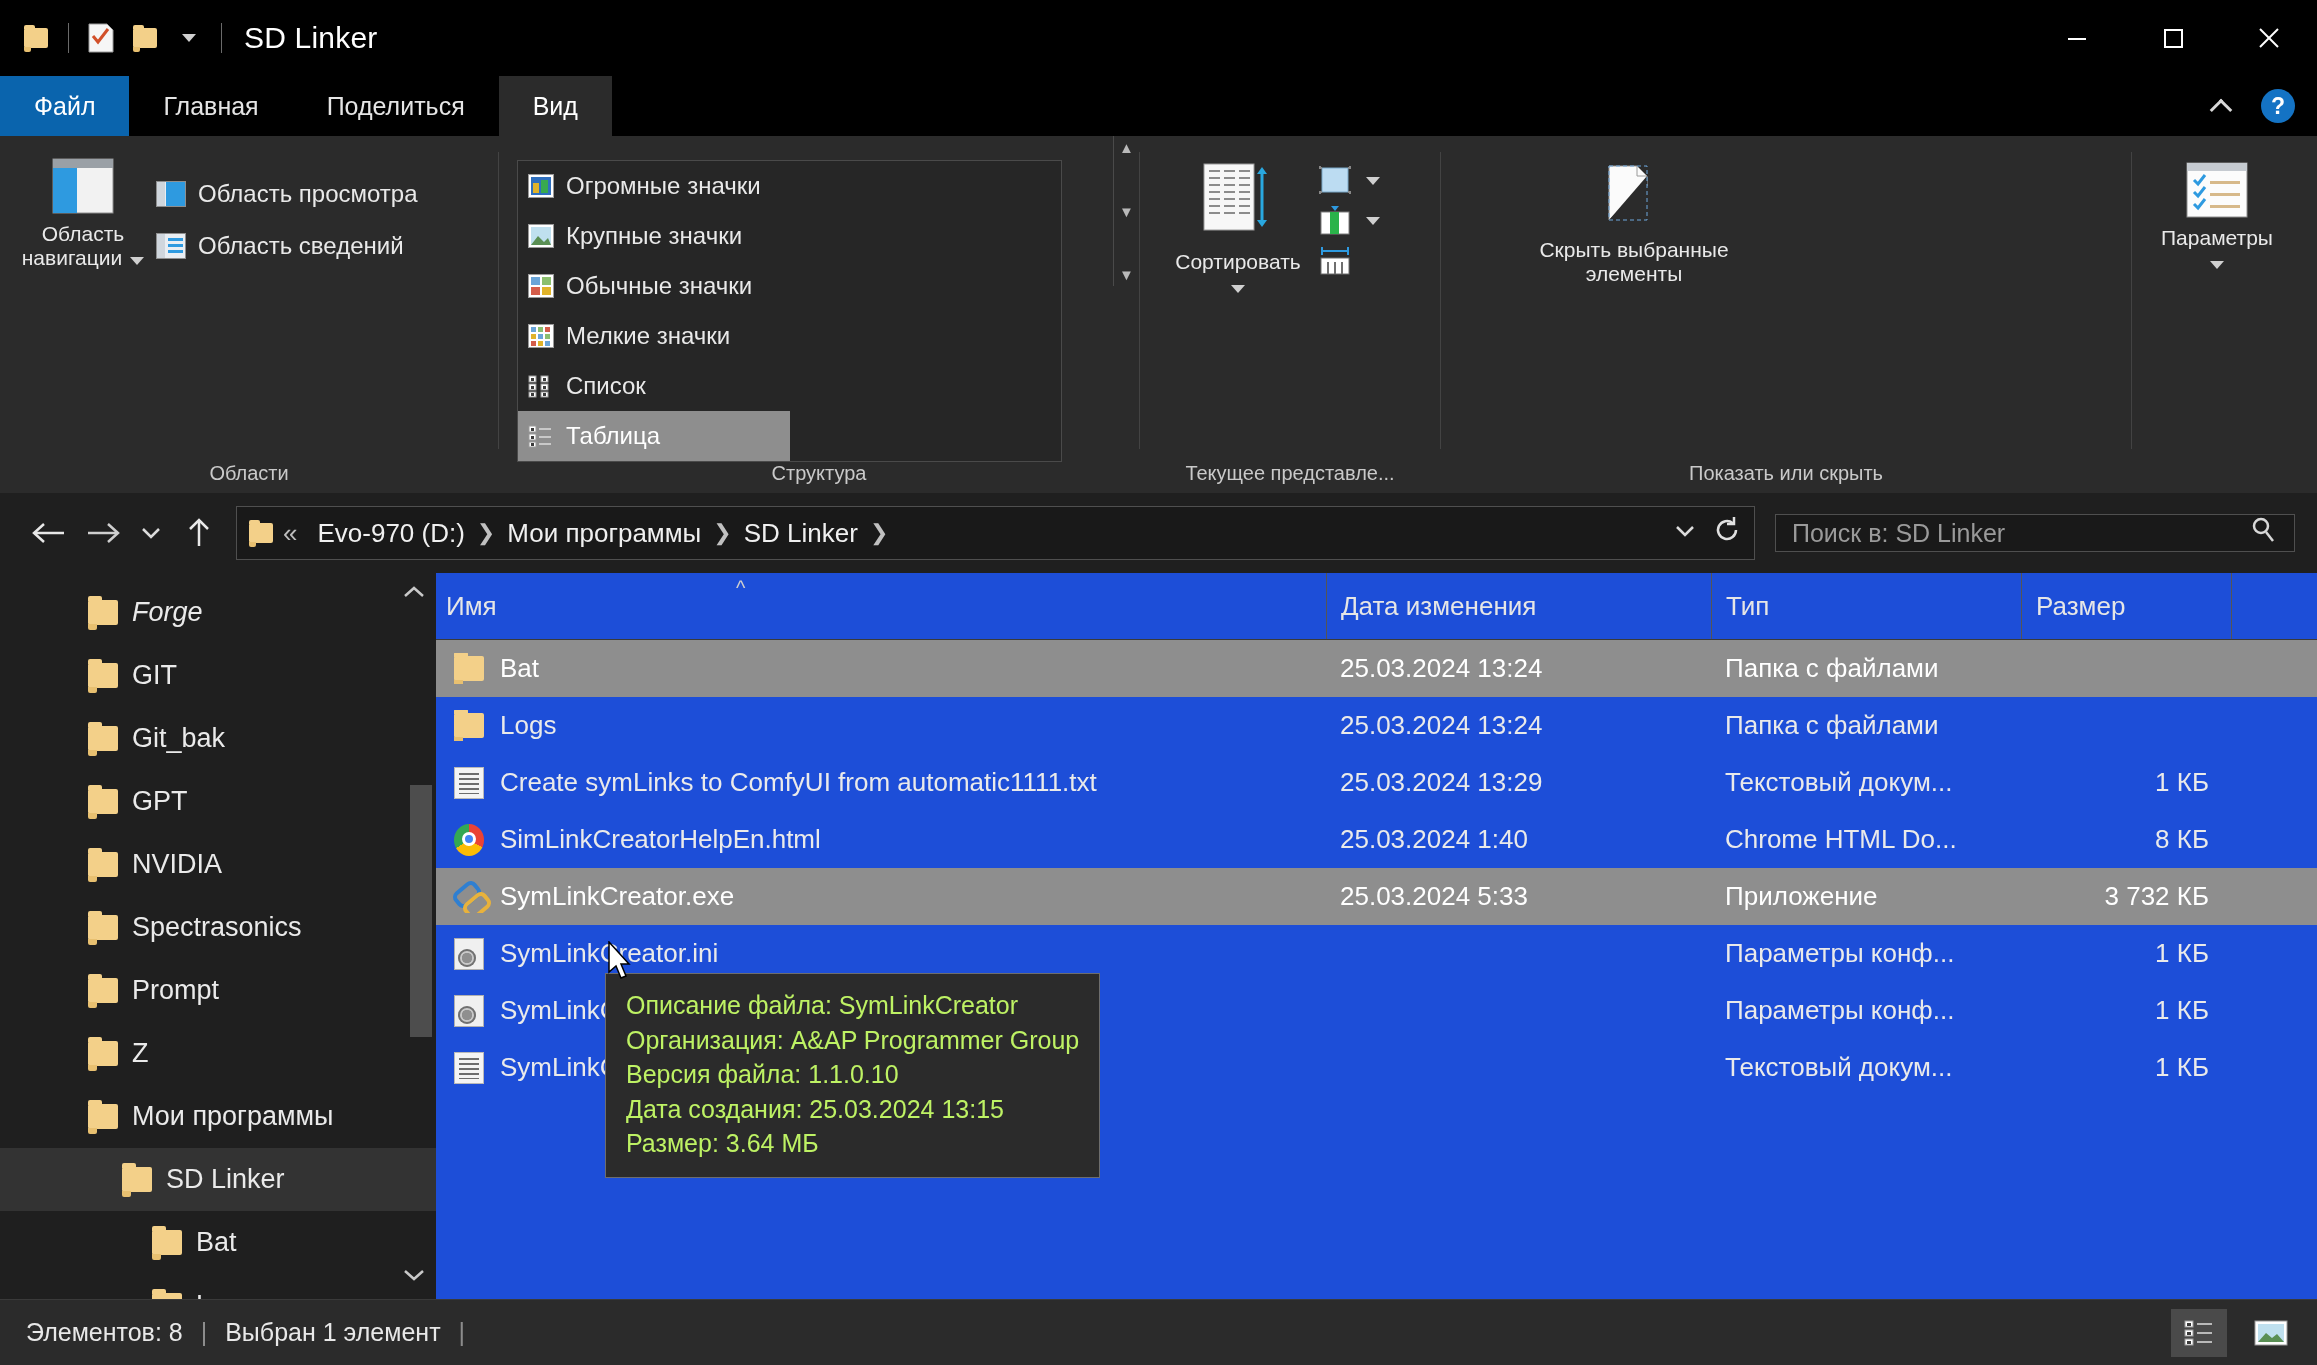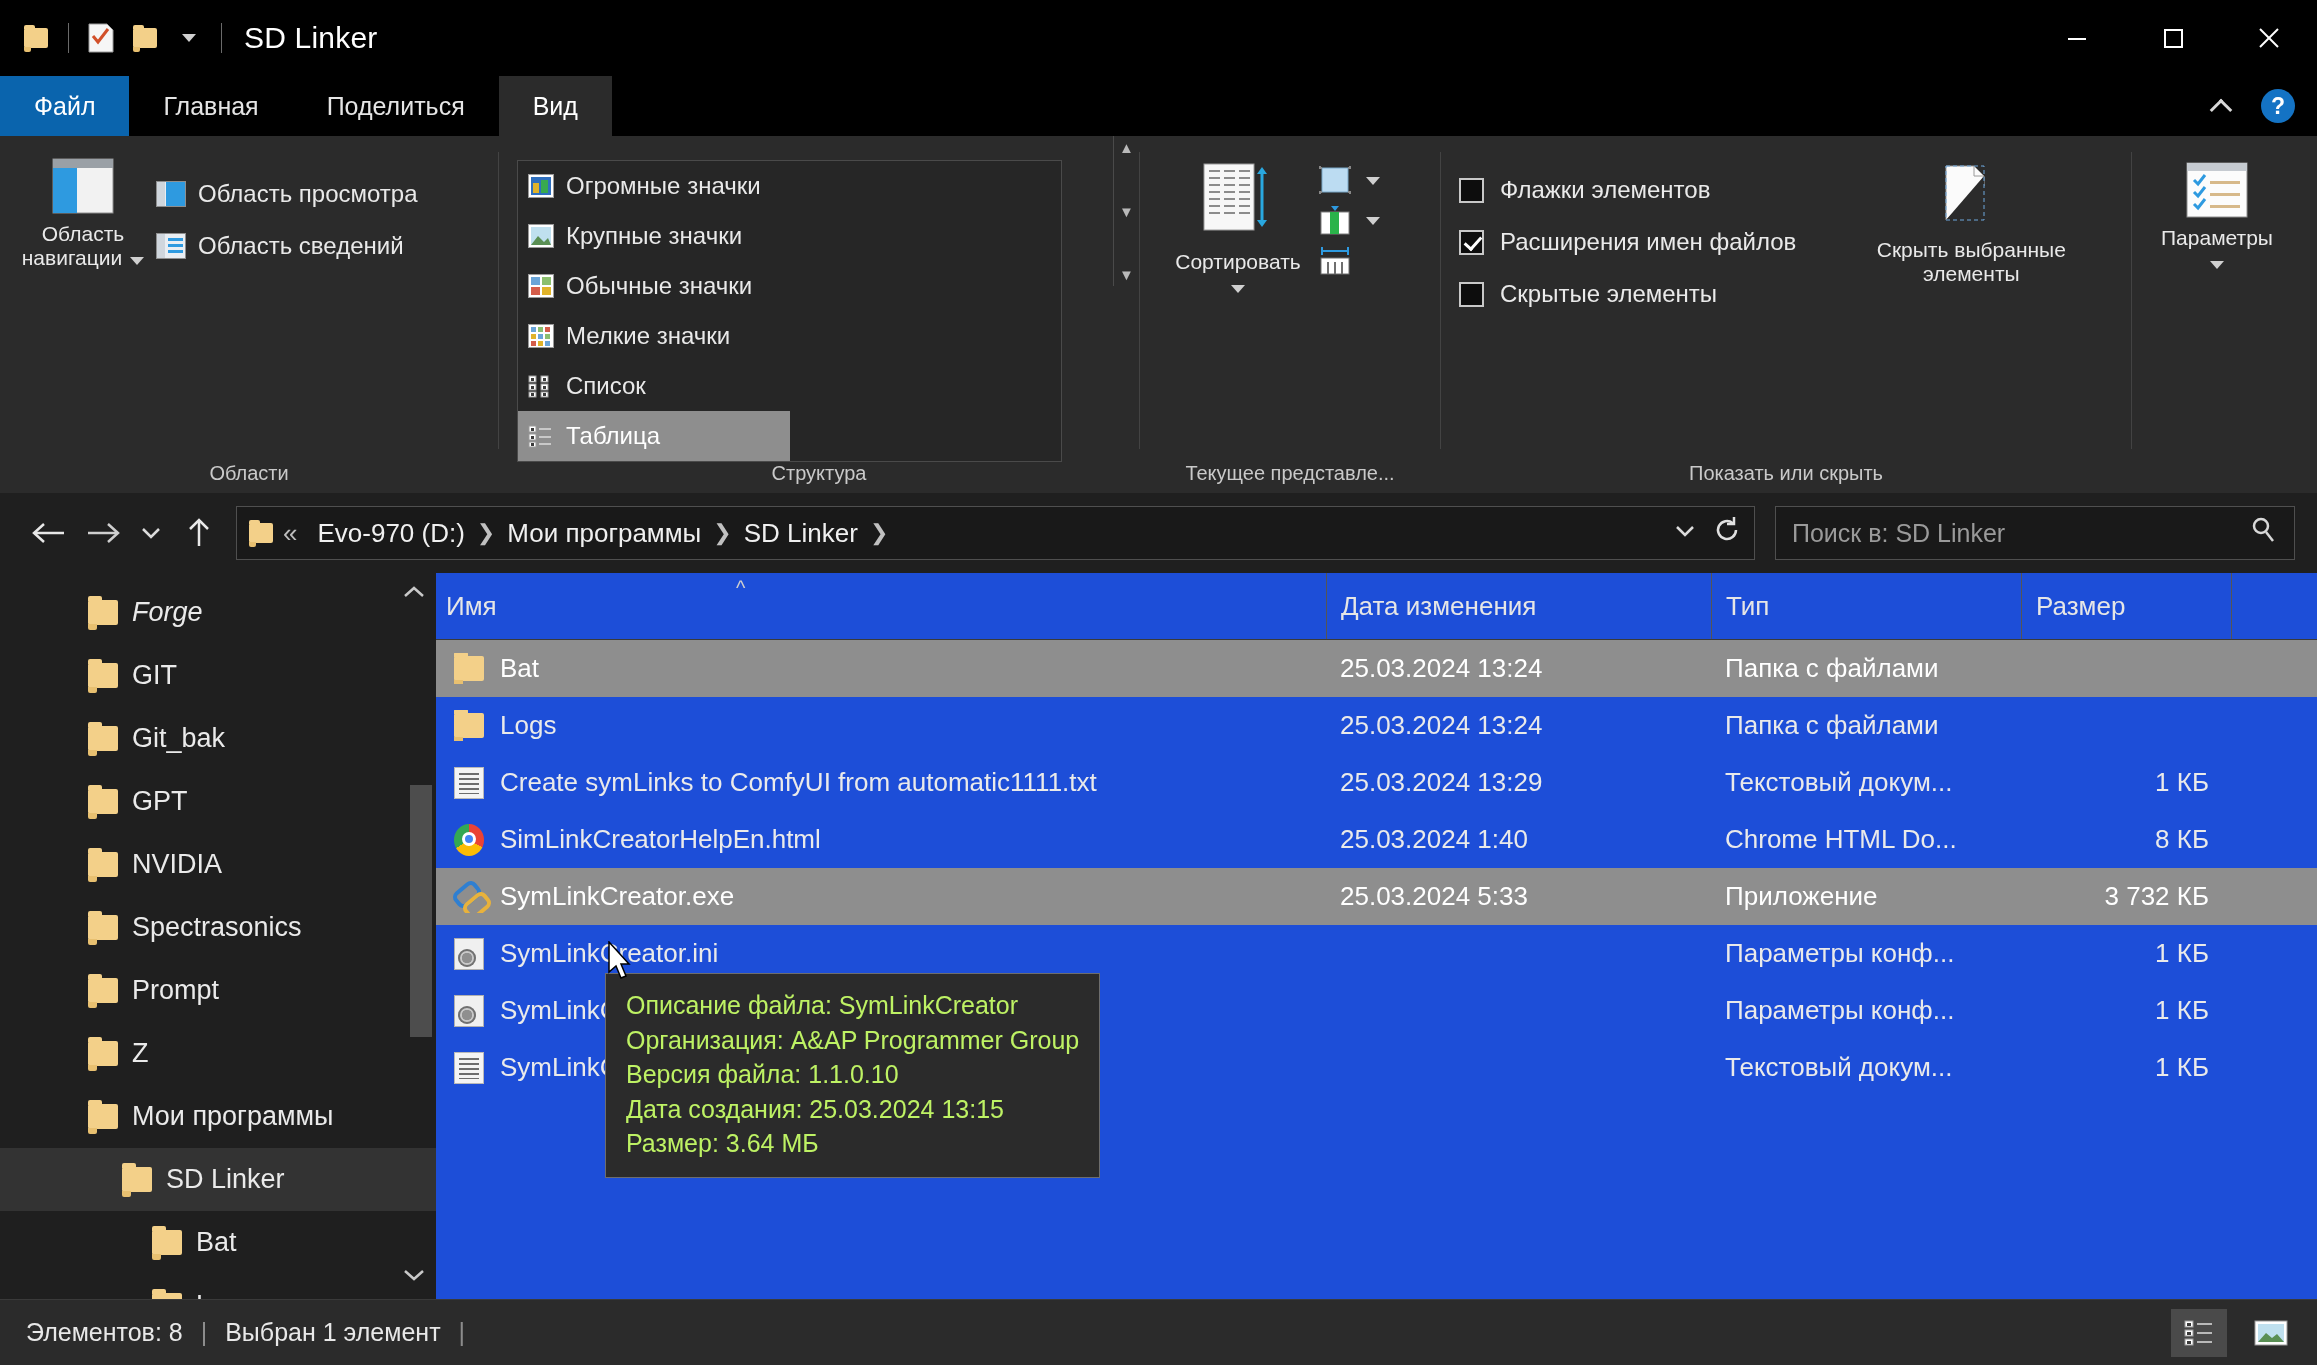--- a/index.html
+++ b/index.html
@@ -101,21 +101,21 @@
     flex: 1; height: 54px; background: #191919; border: 1px solid #4f4f4f;
     display: flex; align-items: center; padding: 0 6px 0 12px; margin-left: 10px; min-width: 0;
   }
   .crumbs { display: flex; align-items: center; gap: 0; flex: 1; min-width: 0; overflow: hidden; }
   .crumb { color: #f0f0f0; font-size: 26px; padding: 0 10px; white-space: nowrap; }
   .crumb.dim { color: #bdbdbd; }
   .crumb-sep { color: #c0c0c0; font-size: 22px; padding: 0 2px; }
   .addr-right { display: flex; align-items: center; gap: 14px; padding-right: 6px; }
   .refresh { color:#e0e0e0; font-size: 28px; }
   .searchbox {
-    width: 520px; height: 54px; background: #191919; border: 1px solid #4f4f4f;
+    width: 520px; height: 38px; background: #191919; border: 1px solid #4f4f4f;
     display: flex; align-items: center; justify-content: space-between; padding: 0 16px; margin-left: 20px;
   }
   .searchbox .ph { color: #9a9a9a; font-size: 25px; }
   .mag { color: #d8d8d8; font-size: 27px; }
 
   
   .main { flex: 1; display: flex; min-height: 0; position: relative; }
   .sidebar { width: 436px; background: #1f1f1f; position: relative; overflow: hidden; flex: 0 0 436px; }
   .tree-scroll-up, .tree-scroll-dn { position:absolute; right: 8px; color:#c9c9c9; font-size: 20px; }
   .tree-scroll-up { top: 10px; } .tree-scroll-dn { bottom: 10px; }
@@ -456,34 +456,20 @@
             </svg>
           </div>
         </div>
       </div>
       <div class="group-label">Текущее представле...</div>
     </div>
     <div class="group-div"></div>
 
     <div class="group" style="width:690px;">
       <div class="group-body" style="padding-top:12px;">
-        <div style="display:flex;flex-direction:column;padding-top:6px;">
-          <div class="cbrow">
-            <span class="cb"></span>
-            <span class="lbl">Флажки элементов</span>
-          </div>
-          <div class="cbrow">
-            <span class="cb on"></span>
-            <span class="lbl">Расширения имен файлов</span>
-          </div>
-          <div class="cbrow">
-            <span class="cb"></span>
-            <span class="lbl">Скрытые элементы</span>
-          </div>
-        </div>
         <div class="bigbtn" style="width:250px;margin-left:50px;">
           <svg width="62" height="66" viewBox="0 0 62 66">
             <path d="M6 2 h28 l10 10 v10 l-38 34 z" fill="#fbfbfb" stroke="#9a9a9a"></path>
             <path d="M44 12 v44 h-38 l38 -44 z" fill="#2b2b2b"></path>
             <path d="M34 2 v10 h10" fill="none" stroke="#9a9a9a"></path>
             <rect x="6" y="2" width="38" height="54" fill="none" stroke="#6ea8dd" stroke-dasharray="4 3"></rect>
           </svg>
           <div class="lbl">
             <span>Скрыть выбранные</span><br>
             <span>элементы</span>

